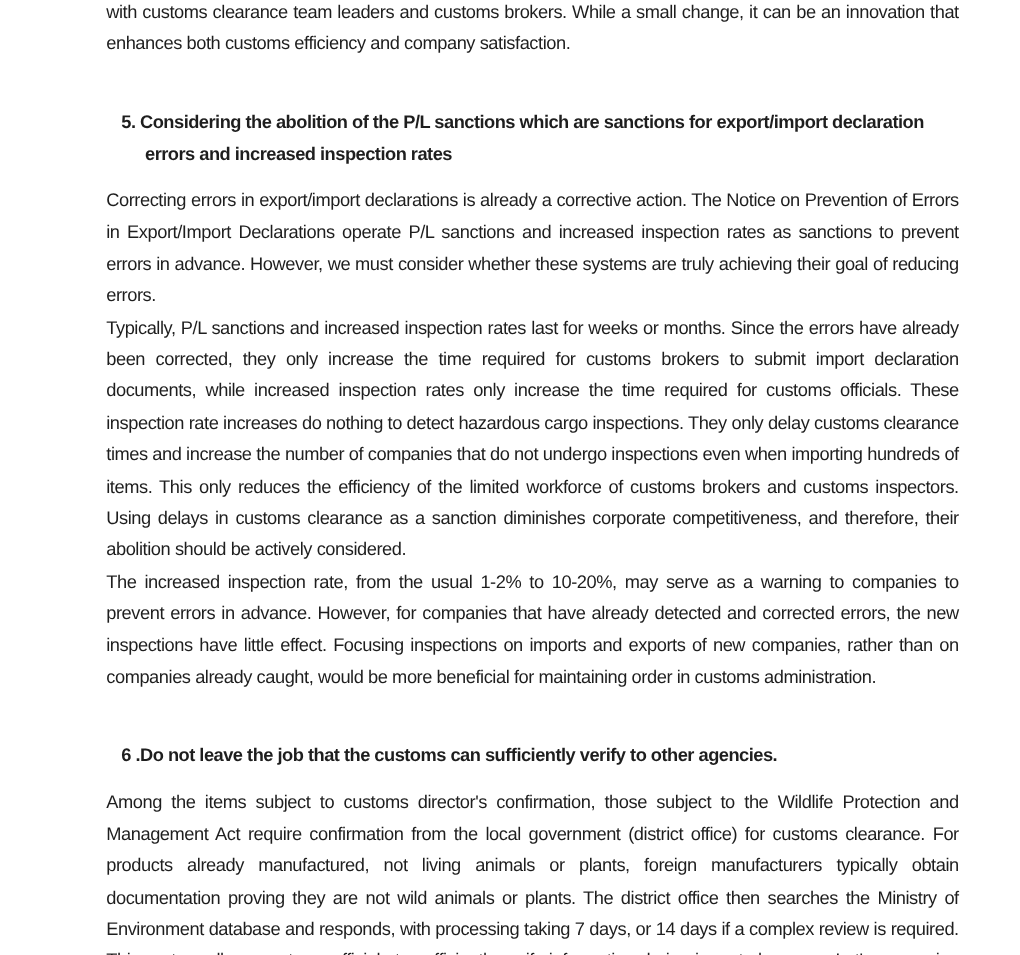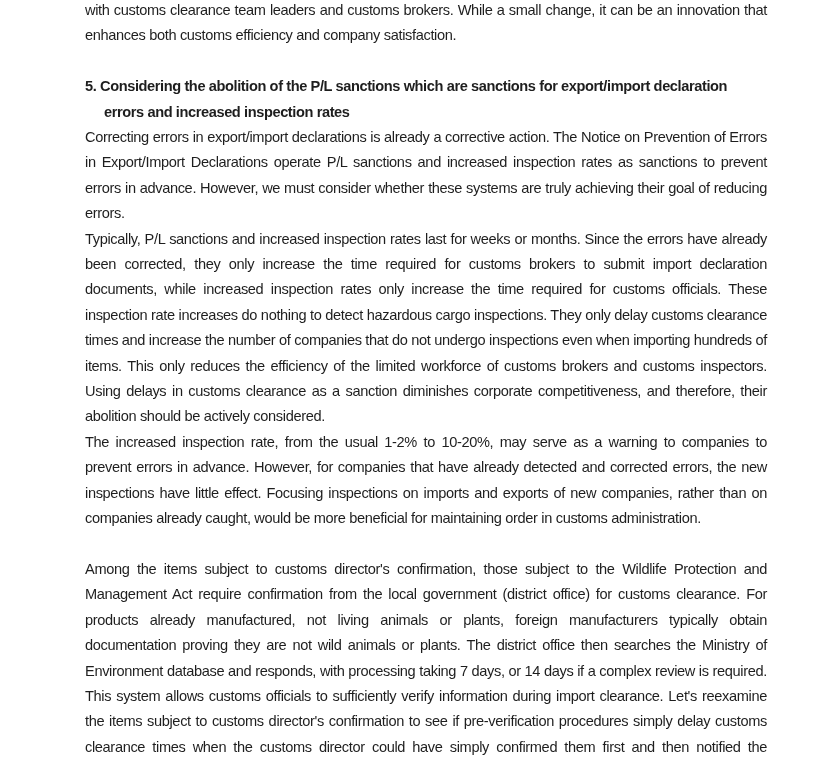--- a/index.html
+++ b/index.html
@@ -5,30 +5,31 @@
     html, body { margin: 0; padding: 0; background: #ffffff; }
     body { width: 816px; height: 764px; overflow: hidden; position: relative; }
     .page {
       position: absolute; left: 85px; top: -2px; width: 682px;
       font-family: "Liberation Sans", sans-serif;
       font-size: 14.6px; line-height: 25.4px; color: #1e1e1e;
       letter-spacing: -0.35px; word-spacing: 0px;
     }
     .p { margin: 0; text-align: justify; text-align-last: left; }
     .gap { height: 25.4px; }
-    .heading { margin: 0; font-weight: bold; letter-spacing: -0.4px; }
+    .heading { margin: 12px; font-weight: bold; letter-spacing: -0.4px; }
     .heading.hang { padding-left: 19px; text-indent: -19px; }
   </style>
 </head>
 <body>
 
 <div class="page">
   <p class="p">with customs clearance team leaders and customs brokers. While a small change, it can be an innovation that enhances both customs efficiency and company satisfaction.</p>
   <div class="gap"></div>
 
   <p class="heading hang">5. Considering the abolition of the P/L sanctions which are sanctions for export/import declaration errors and increased inspection rates</p>
   <p class="p">Correcting errors in export/import declarations is already a corrective action. The Notice on Prevention of Errors in Export/Import Declarations operate P/L sanctions and increased inspection rates as sanctions to prevent errors in advance. However, we must consider whether these systems are truly achieving their goal of reducing errors.</p>
   <p class="p">Typically, P/L sanctions and increased inspection rates last for weeks or months. Since the errors have already been corrected, they only increase the time required for customs brokers to submit import declaration documents, while increased inspection rates only increase the time required for customs officials. These inspection rate increases do nothing to detect hazardous cargo inspections. They only delay customs clearance times and increase the number of companies that do not undergo inspections even when importing hundreds of items. This only reduces the efficiency of the limited workforce of customs brokers and customs inspectors. Using delays in customs clearance as a sanction diminishes corporate competitiveness, and therefore, their abolition should be actively considered.</p>
   <p class="p">The increased inspection rate, from the usual 1-2% to 10-20%, may serve as a warning to companies to prevent errors in advance. However, for companies that have already detected and corrected errors, the new inspections have little effect. Focusing inspections on imports and exports of new companies, rather than on companies already caught, would be more beneficial for maintaining order in customs administration.</p>
   <div class="gap"></div>
 
+  <p class="heading">6 .Do not leave the job that the customs can sufficiently verify to other agencies.</p>
   <p class="p">Among the items subject to customs director's confirmation, those subject to the Wildlife Protection and Management Act require confirmation from the local government (district office) for customs clearance. For products already manufactured, not living animals or plants, foreign manufacturers typically obtain documentation proving they are not wild animals or plants. The district office then searches the Ministry of Environment database and responds, with processing taking 7 days, or 14 days if a complex review is required. This system allows customs officials to sufficiently verify information during import clearance. Let's reexamine the items subject to customs director's confirmation to see if pre-verification procedures simply delay customs clearance times when the customs director could have simply confirmed them first and then notified the relevant authorities.</p>
 </div>
 
 </body></html>

